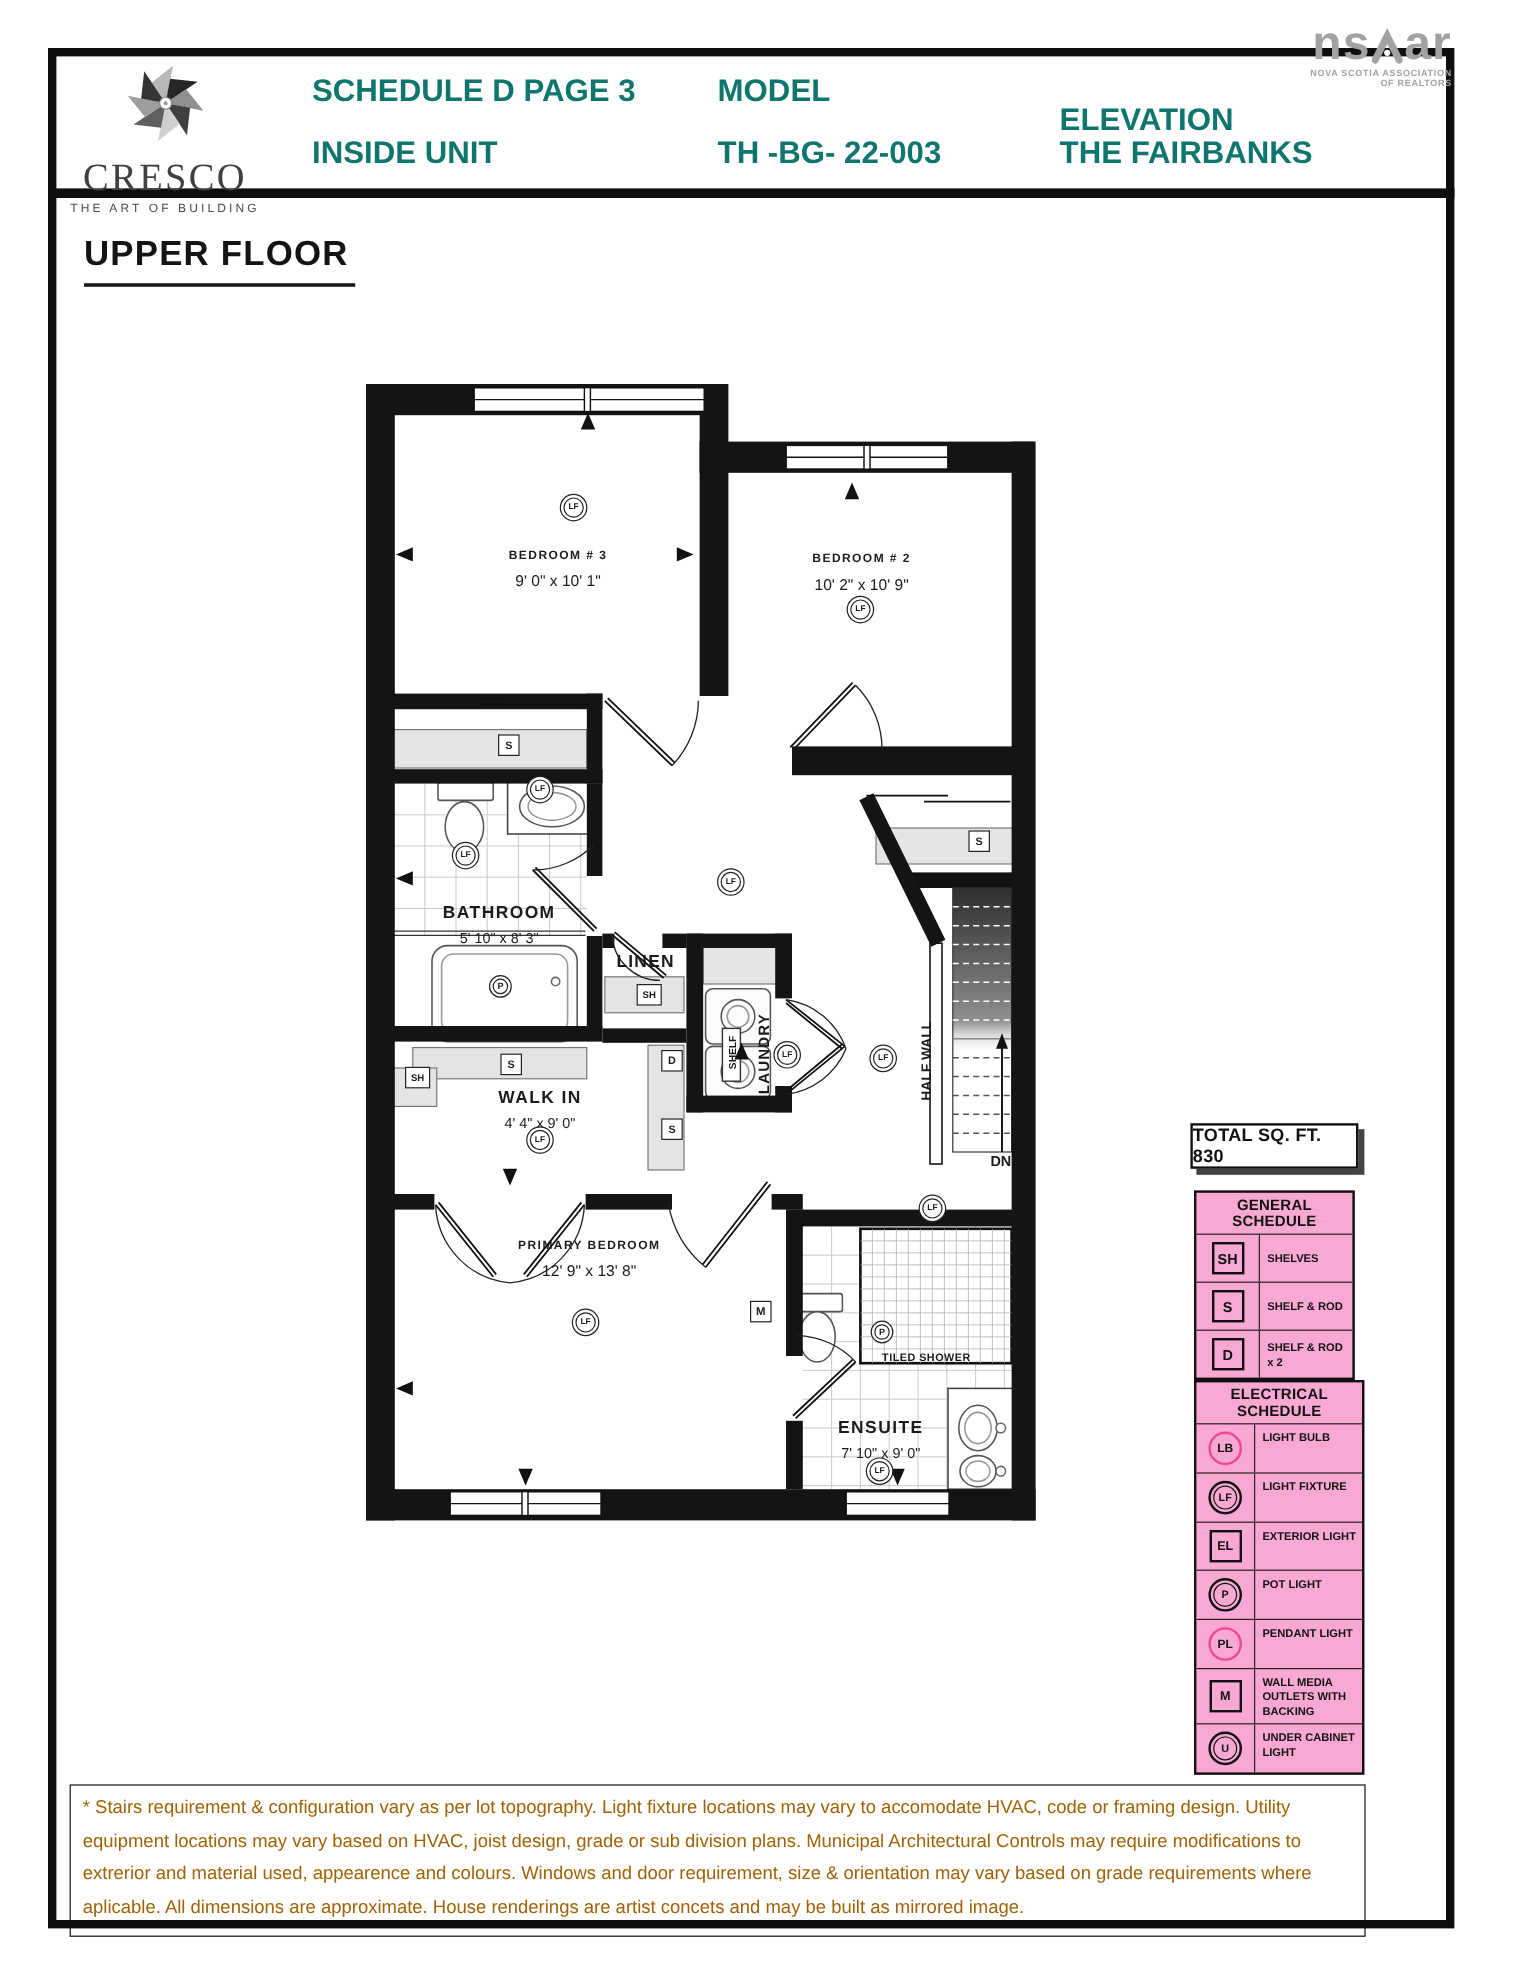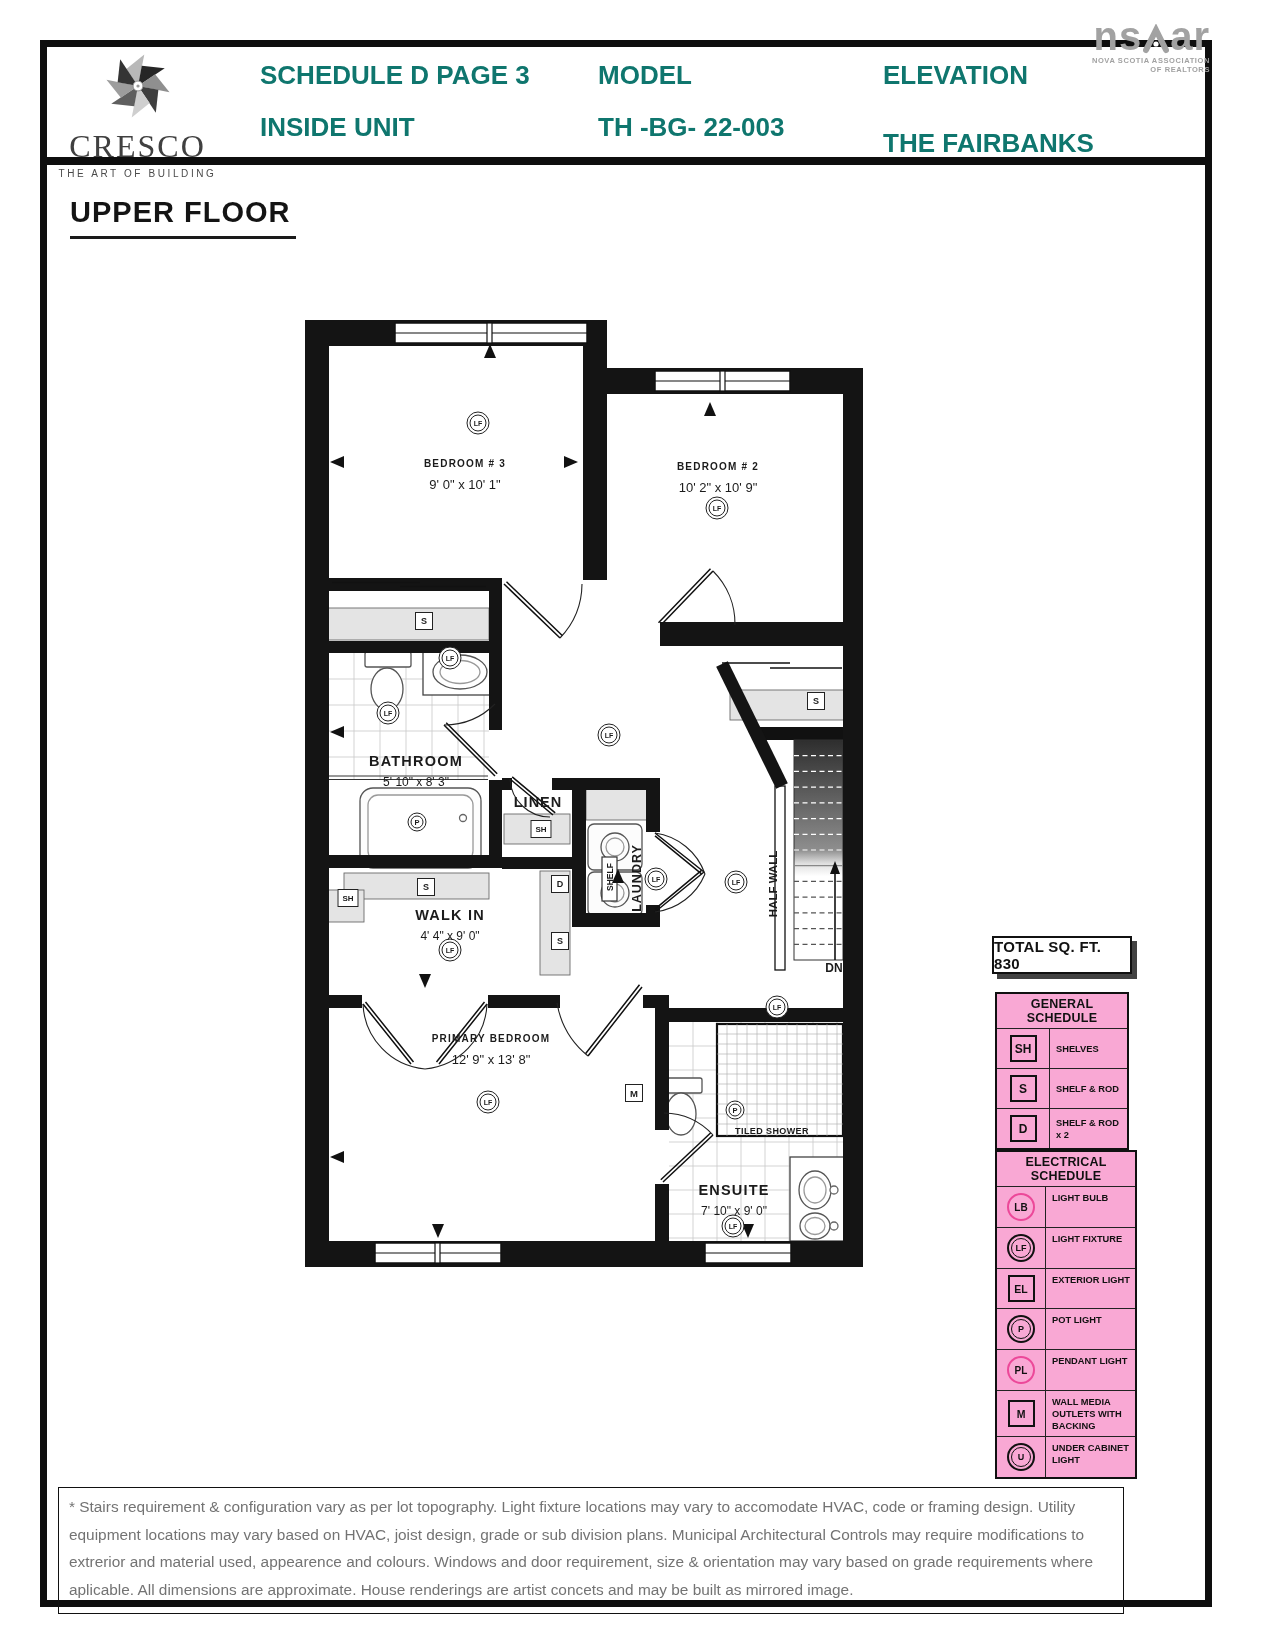--- a/index.html
+++ b/index.html
@@ -54,21 +54,21 @@
   #gen-sched .leg-lbl{display:flex;align-items:center;}
   #elec-sched .leg-row{min-height:33px;}
   .sym{display:flex;align-items:center;justify-content:center;font-weight:bold;color:#111;position:relative;}
   .sym-sq{width:23px;height:23px;border:2px solid #111;font-size:12px;}
   .sym-sq.small-t{font-size:10.5px;}
   .sym-ci{width:24px;height:24px;border:2px solid #ec4899;border-radius:50%;font-size:10px;}
   .sym-dc{width:24px;height:24px;border:2px solid #111;border-radius:50%;font-size:9px;}
   .sym-dc::after{content:'';position:absolute;inset:2px;border:1.2px solid #111;border-radius:50%;}
   .sym-dc span,.sym-ci span,.sym-sq span{position:relative;z-index:1;}
   
-  #disclaimer{left:58px;top:1487px;width:1044px;border:1.6px solid #111;padding:5px 10px 9px 10px;font-size:15.4px;line-height:1.8;color:#737373;}
+  #disclaimer{left:58px;top:1487px;width:1044px;border:1.6px solid #111;padding:5px 24px 9px 10px;font-size:15.4px;line-height:1.8;color:#a16207;}
 </style>
 </head>
 <body>
 
 <div id="page">
 
   <div class="abs" id="frame"></div>
   <div class="abs" id="hdr-sep"></div>
 
   <div class="abs" id="brand">
@@ -87,22 +87,22 @@
       </g>
     </svg>
     <div id="brand-name">CRESCO</div>
     <div id="brand-tag">THE ART OF BUILDING</div>
   </div>
 
   <div class="abs hcol hline1" style="left:260px;">SCHEDULE D PAGE 3</div>
   <div class="abs hcol hline2" style="left:260px;">INSIDE UNIT</div>
   <div class="abs hcol hline1" style="left:598px;">MODEL</div>
   <div class="abs hcol hline2" style="left:598px;">TH -BG- 22-003</div>
-  <div class="abs hcol hline1" style="left:883px;">ELEVATION</div>
-  <div class="abs hcol hline2" style="left:883px;margin-top:16px;">THE FAIRBANKS</div>
+  <div class="abs hcol hline1" style="left:883px;margin-top:24px;">ELEVATION</div>
+  <div class="abs hcol hline2" style="left:883px;">THE FAIRBANKS</div>
 
   <div class="abs" id="floor-title">UPPER FLOOR</div>
 
   <div class="abs" id="nsar">
     <div id="nsar-row">
       <span>ns</span>
       <svg width="26" height="30" viewBox="0 0 26 30" style="margin:0 1px;">
         <path d="M3,26 L13,6 L23,26" fill="none" stroke="#a2a2a2" stroke-width="6" stroke-linecap="round"></path>
         <circle cx="13" cy="20" r="2.6" fill="#fff"></circle>
       </svg>

